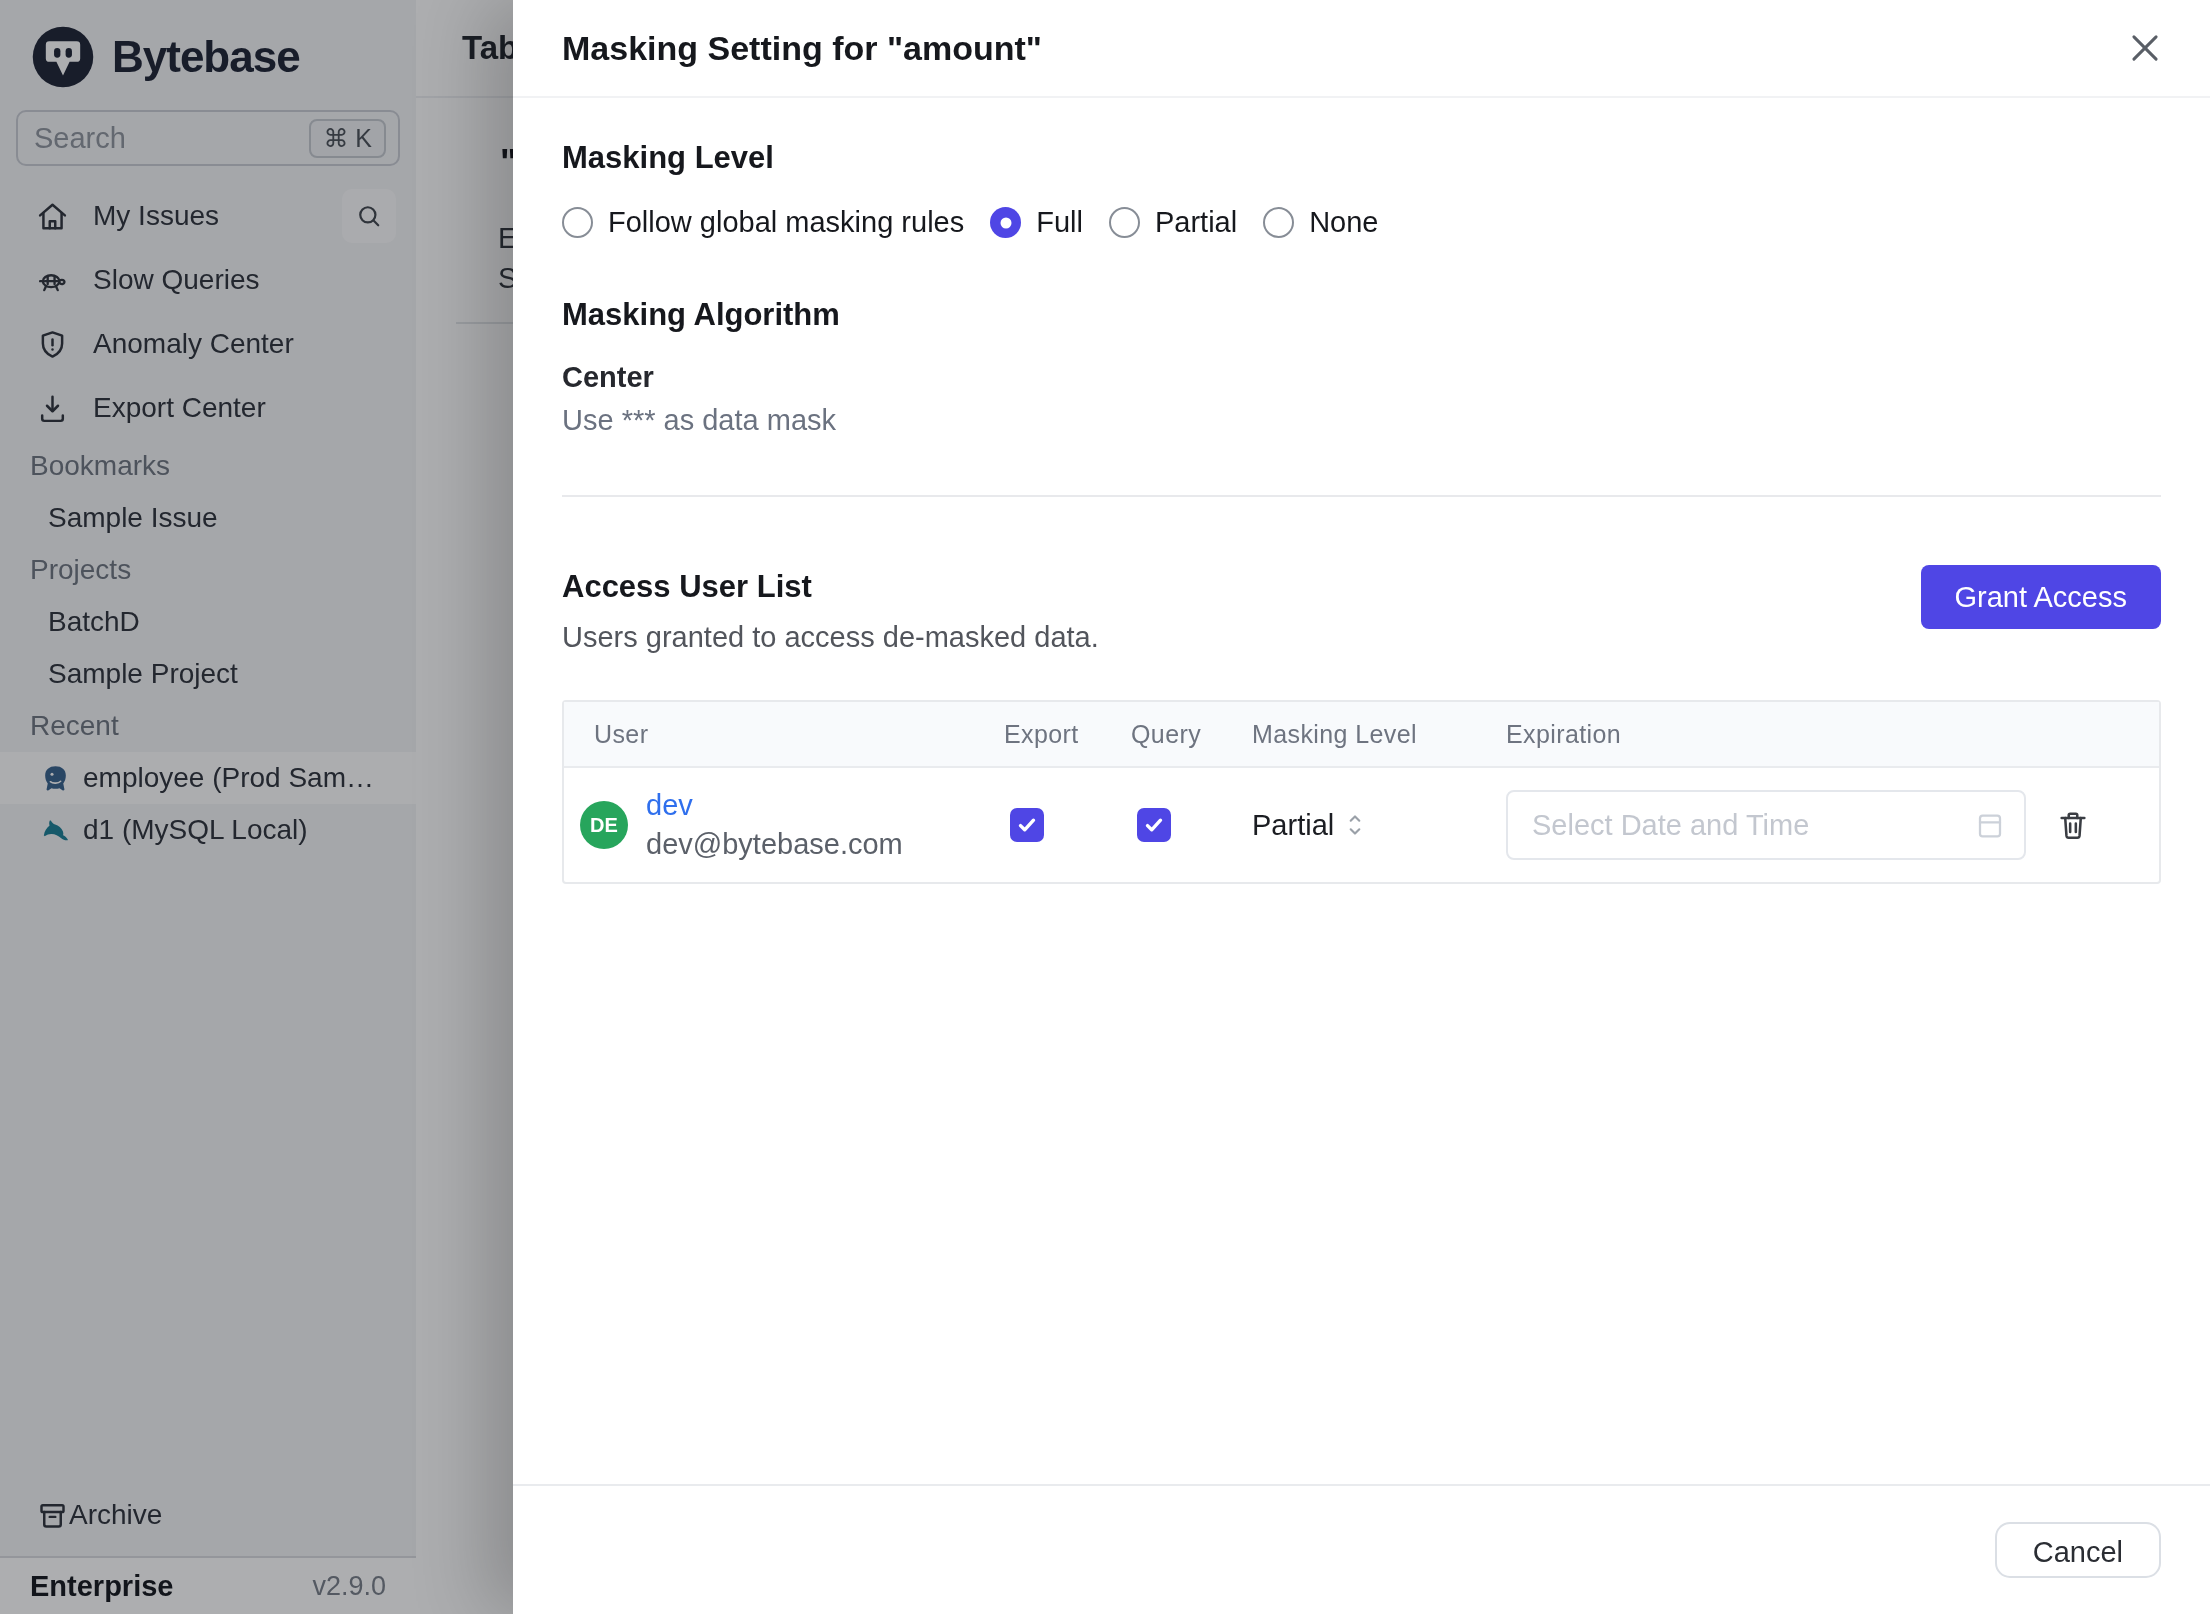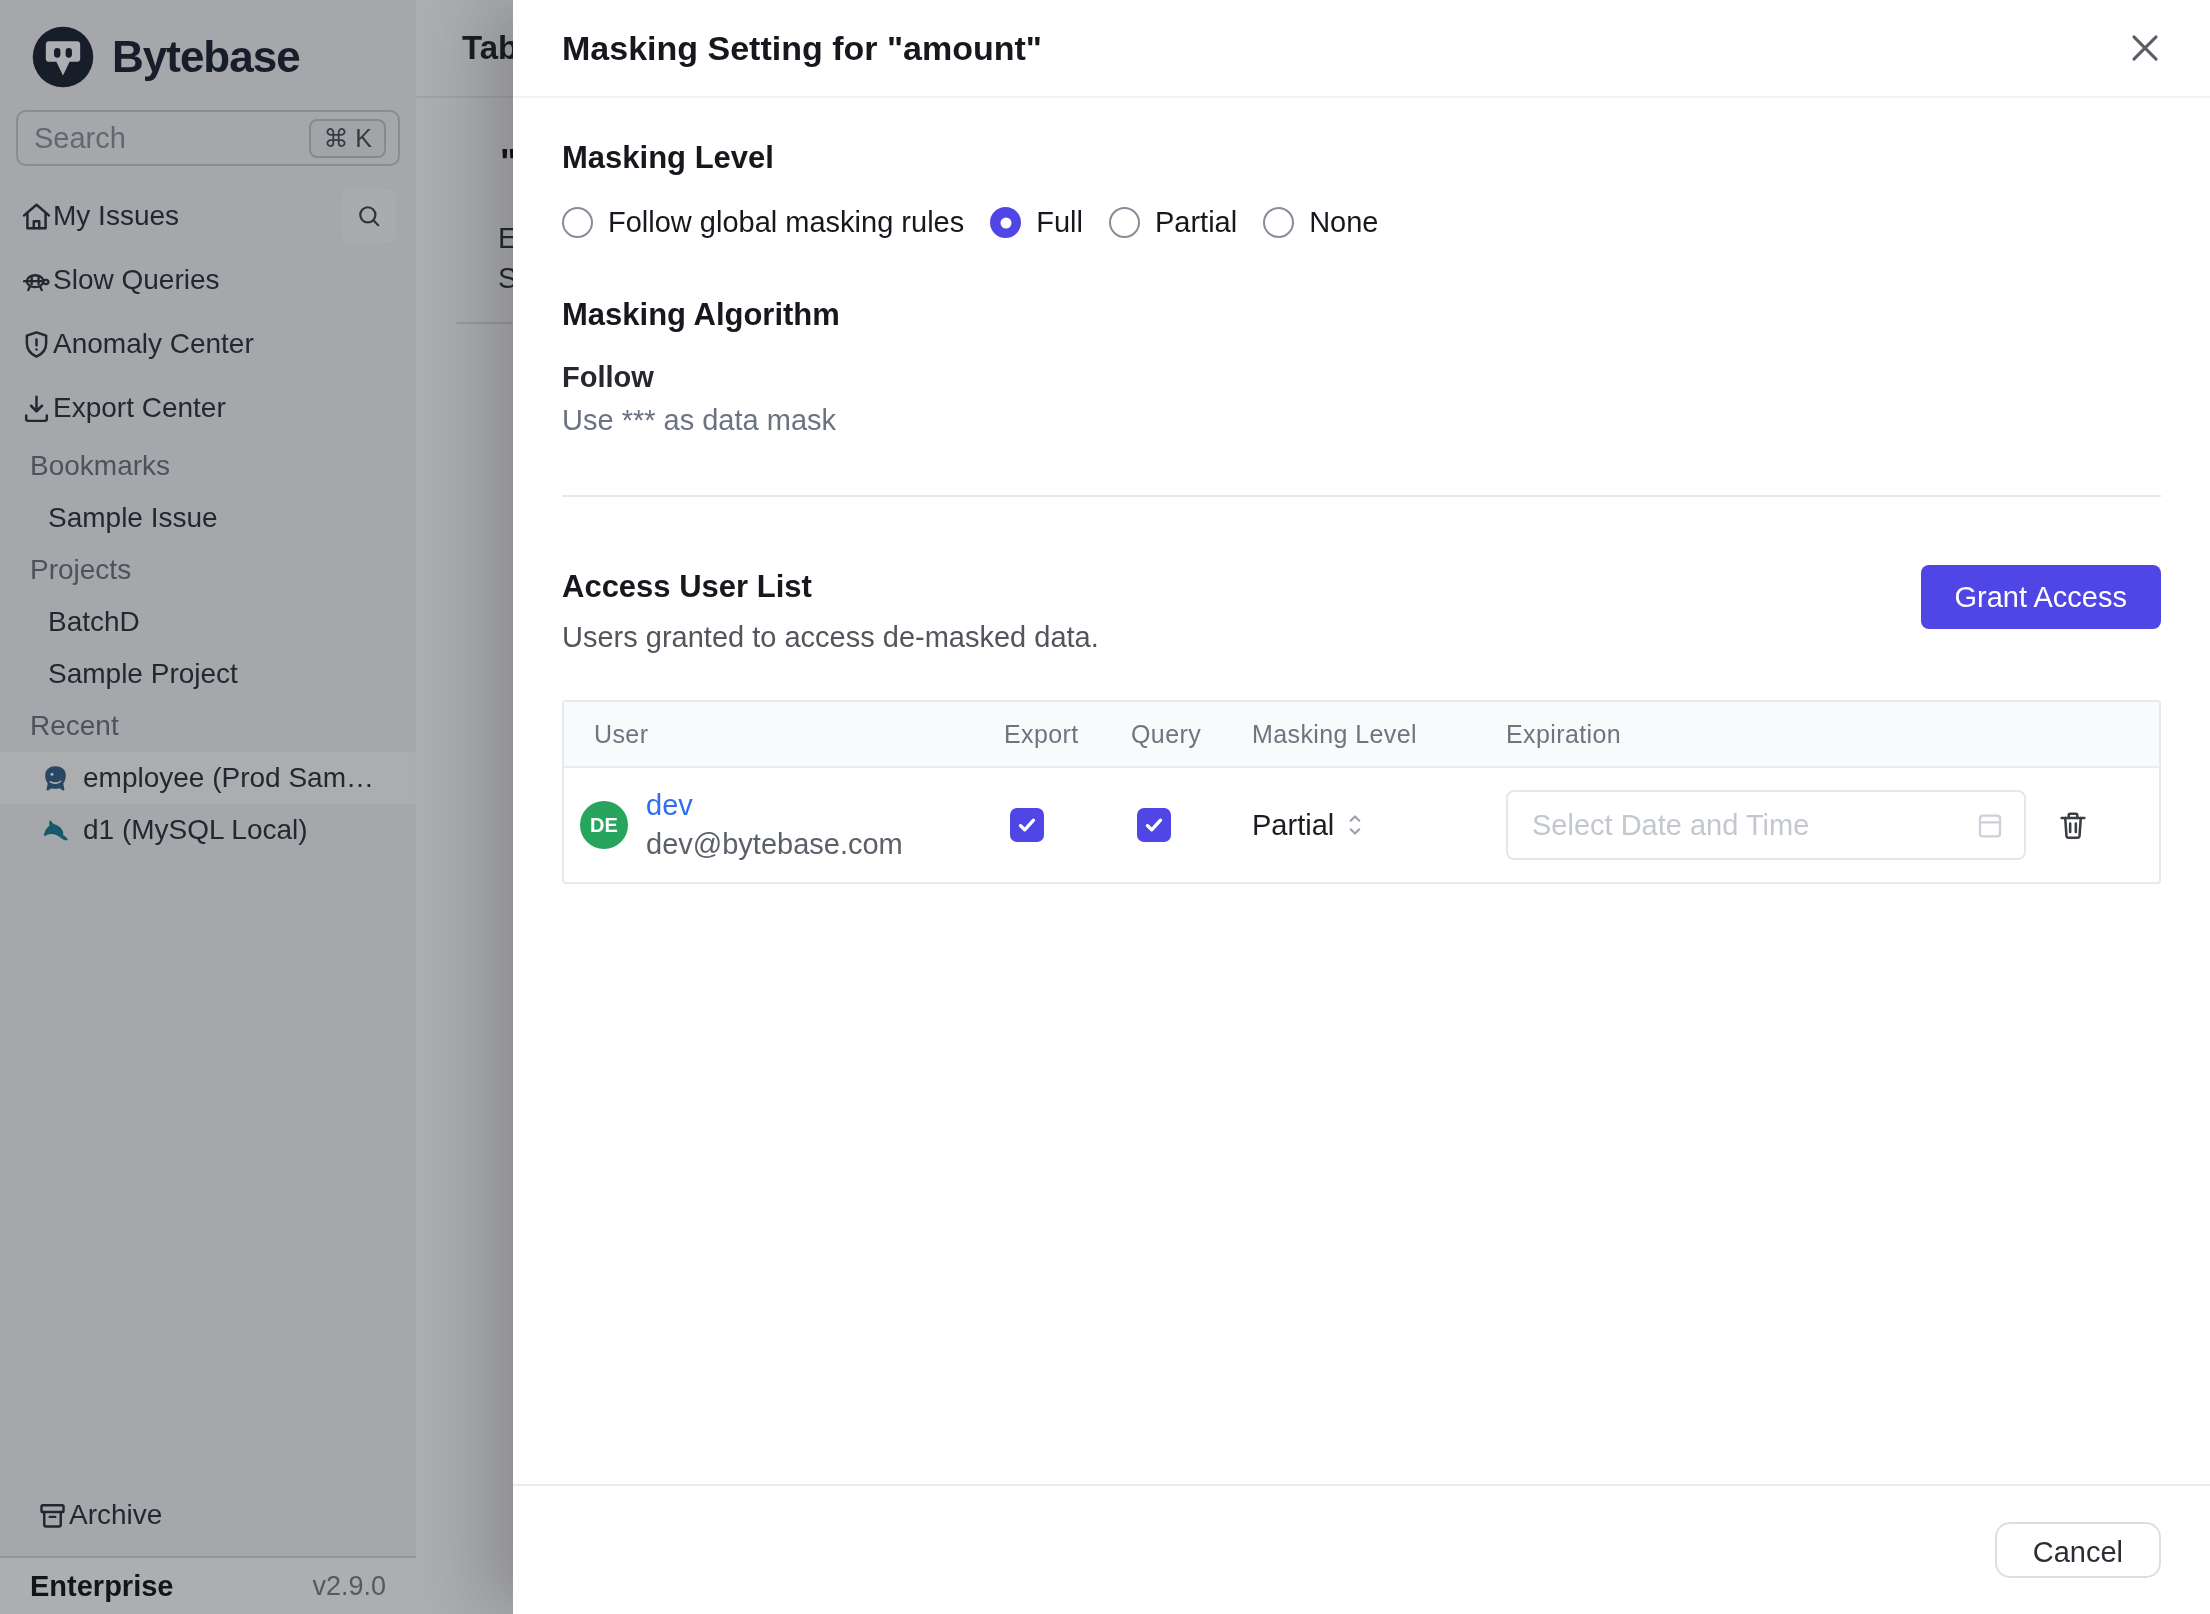--- a/index.html
+++ b/index.html
@@ -13,22 +13,22 @@
   .logo svg { width:66px; height:66px; }
   .logo .brand { font-size:44px; font-weight:800; letter-spacing:-1px; color:#1d2335; }
   .searchbox { margin:6px 16px 0; height:56px; border:2px solid #c8ccd3; border-radius:10px;
     display:flex; align-items:center; padding:0 12px 0 16px; }
   .searchbox input { flex:1; min-width:0; border:none; outline:none; background:transparent;
     font-size:29px; color:#3a3f47; font-family:inherit; }
   .searchbox input::placeholder { color:#8f959e; }
   .kbd { border:2px solid #c4c8cf; background:#eef0f3; border-radius:8px; padding:3px 12px;
     font-size:25px; color:#4b5159; white-space:nowrap; }
   .menu { margin-top:18px; }
-  .mrow { position:relative; height:64px; display:flex; align-items:center; 
-    padding-left:20px; font-size:28px; color:#2e333c; cursor:pointer; }
+  .mrow { position:relative; height:64px; display:flex; align-items:center; gap:24px;
+    padding-left:36px; font-size:28px; color:#2e333c; cursor:pointer; }
   .mrow svg { width:33px; height:33px; color:#2e333c; flex:none; }
   .msearch-btn { position:absolute; right:20px; top:5px; width:54px; height:54px; border-radius:10px;
     background:#fbfbfc; display:flex; align-items:center; justify-content:center; }
   .msearch-btn svg { width:28px; height:28px; color:#41464e; }
   .slabel { height:52px; display:flex; align-items:center; padding-left:30px; font-size:28px; color:#6e7580; }
   .srow { height:52px; display:flex; align-items:center; padding-left:48px; font-size:28px; color:#2e333c; cursor:pointer; }
   .rrow { height:52px; display:flex; align-items:center; gap:12px; padding-left:40px;
     font-size:28px; color:#2e333c; cursor:pointer; }
   .rrow svg { width:31px; height:31px; flex:none; }
   .rrow.selected { background:#fdfdfe; }
@@ -258,21 +258,21 @@
           <span class="rb"></span>
           <span class="rlabel">Partial</span>
         </label>
         <label class="radio">
           <span class="rb"></span>
           <span class="rlabel">None</span>
         </label>
       </div>
 
       <h2 class="h2 h-algo">Masking Algorithm</h2>
-      <div class="algo-name">Follow</div>
+      <div class="algo-name">Center</div>
       <div class="algo-desc">Use *** as data mask</div>
 
       <div class="divider"></div>
 
       <div class="access-head">
         <h2 class="h2">Access User List</h2>
         <p class="access-desc">Users granted to access de-masked data.</p>
         <button class="grant-btn">Grant Access</button>
       </div>
 

